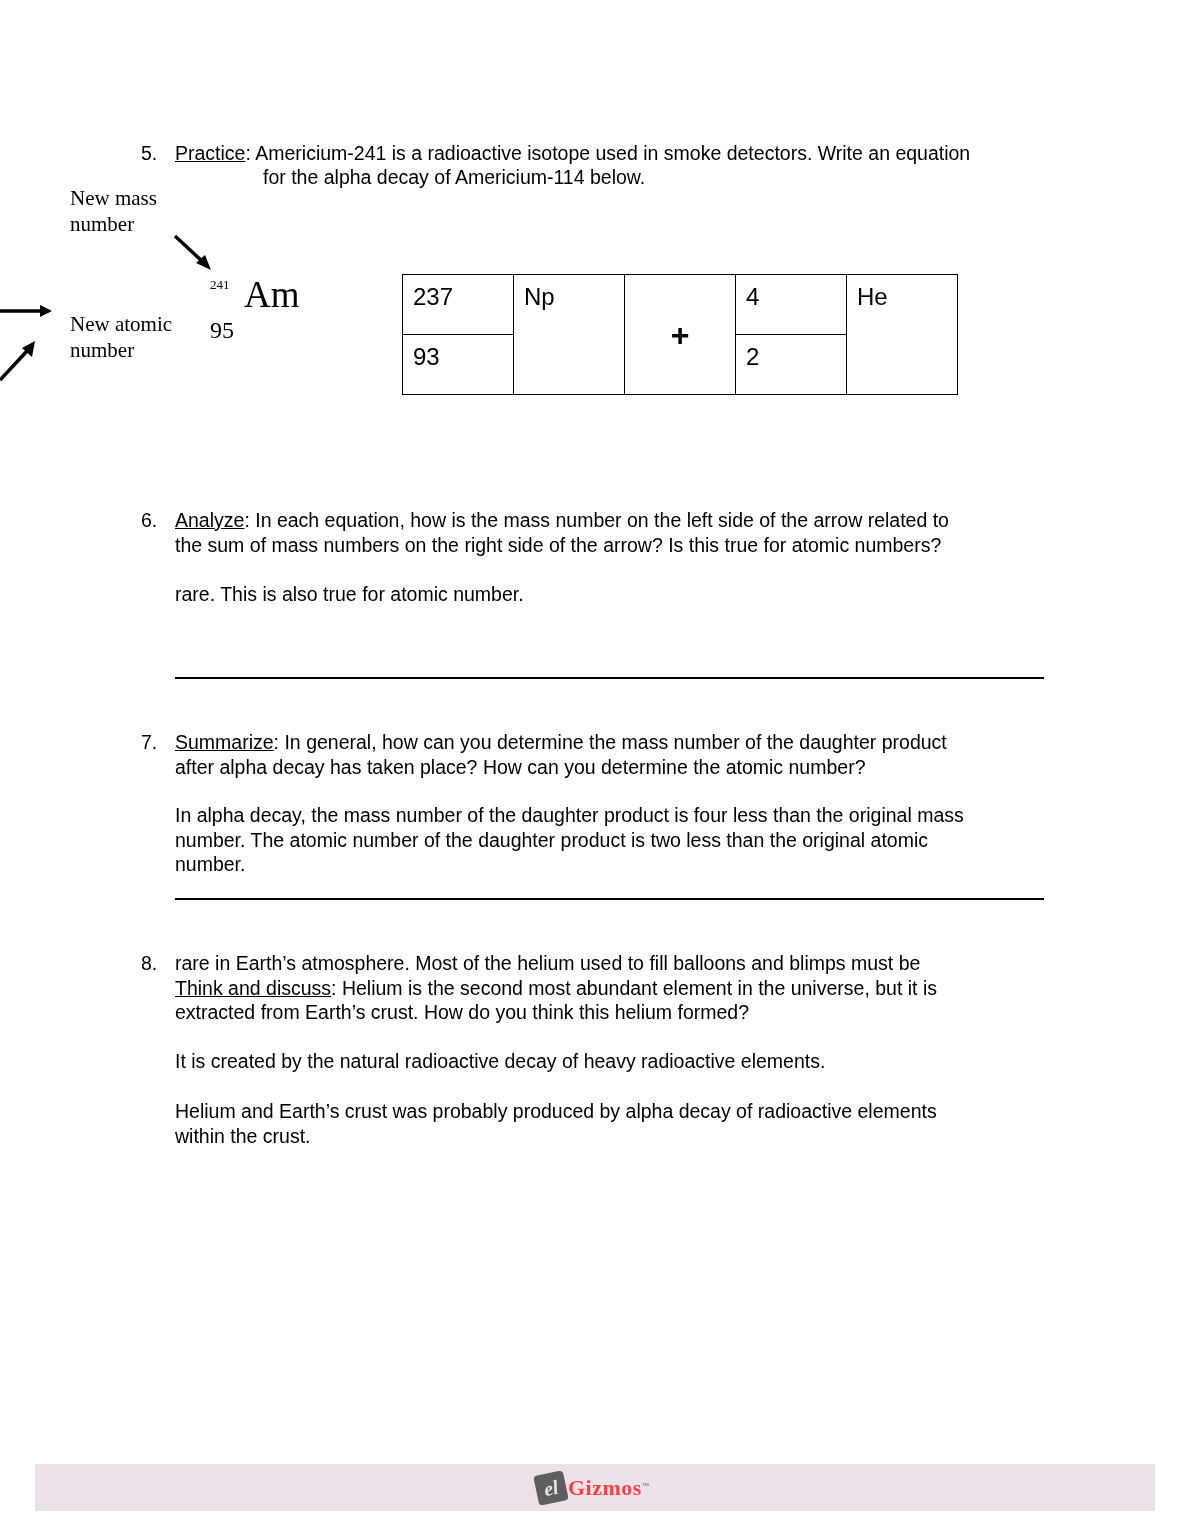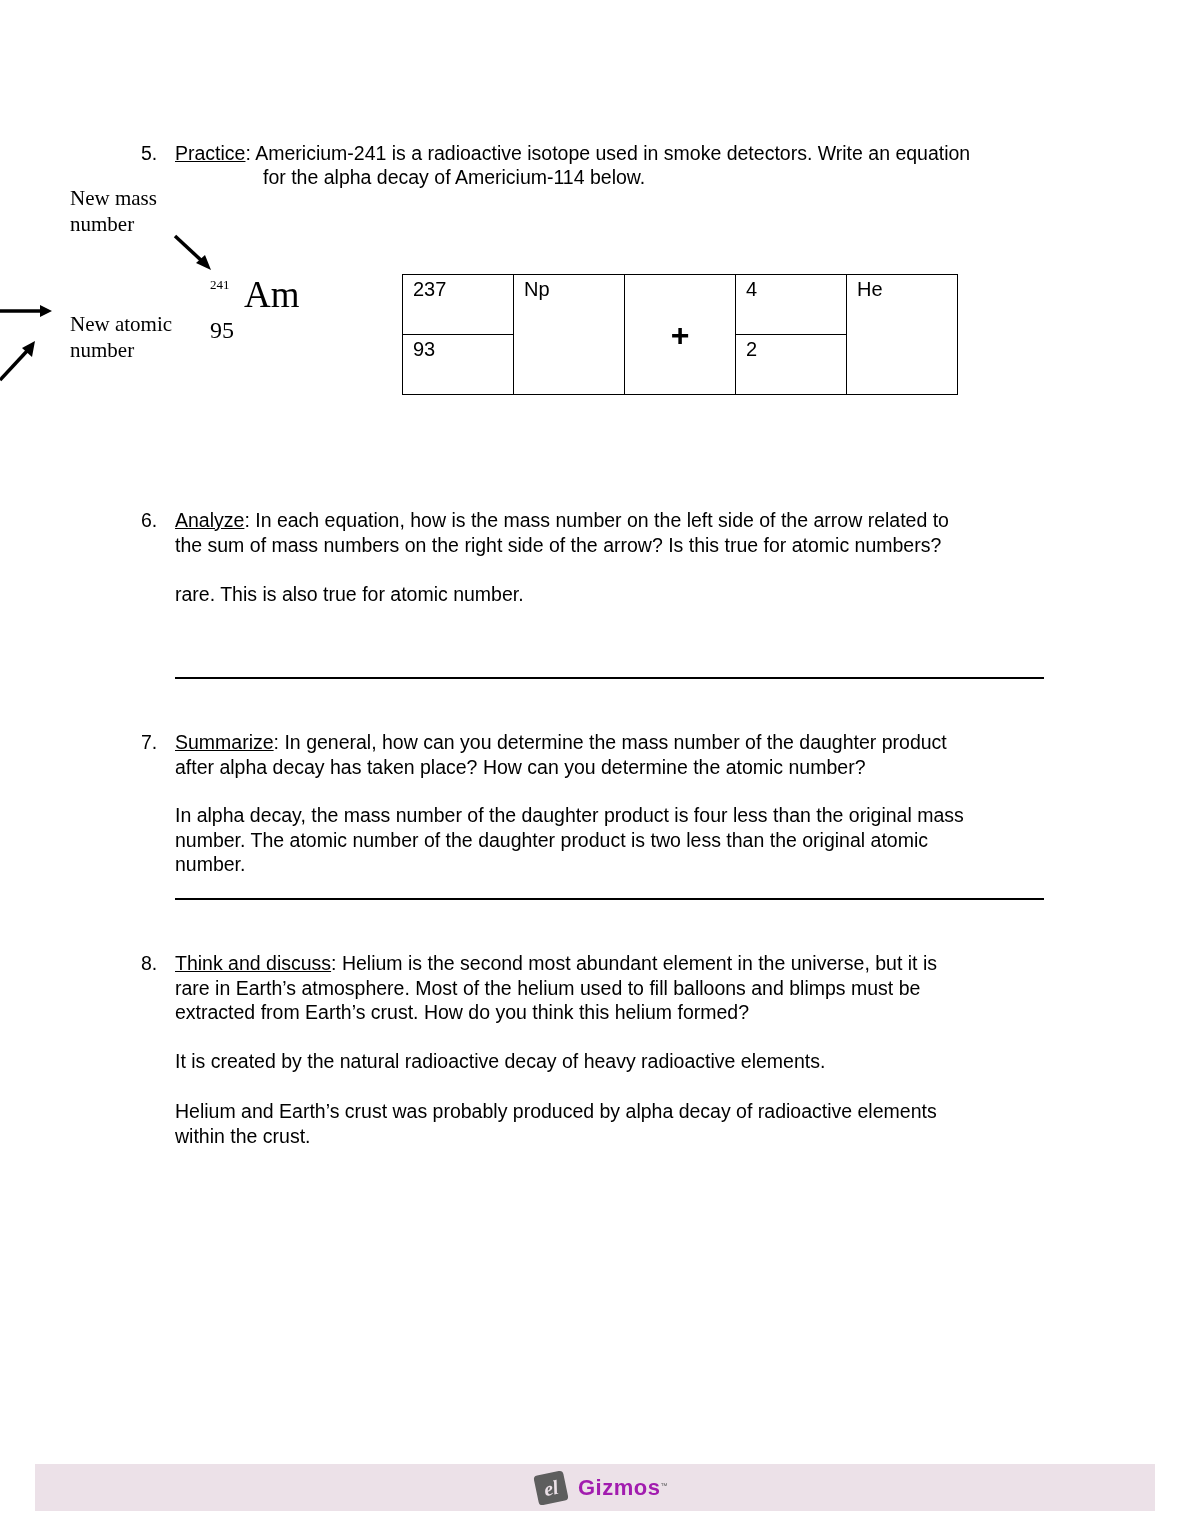--- a/index.html
+++ b/index.html
@@ -8,29 +8,29 @@
   .abs { position: absolute; }
   .sans { font-family: "Liberation Sans", sans-serif; font-size: 19.5px; line-height: 24.5px; }
   .serif { font-family: "Liberation Serif", serif; }
   .num { position: absolute; left: 141px; }
   .block { position: absolute; left: 175px; width: 880px; }
   .u { text-decoration: underline; }
   .answer-line { position: absolute; left: 175px; width: 869px; height: 0; border-top: 2px solid #000; }
   
   .eq-table { position: absolute; left: 402px; top: 274px; border-collapse: collapse; }
   .eq-table td { border: 1.5px solid #000; width: 111px; height: 59px; vertical-align: top;
-                 padding: 2px 0 0 10px; box-sizing: border-box; font-size: 20px; line-height: 24px; }
+                 padding: 10px 0 0 10px; box-sizing: border-box; font-size: 24px; line-height: 24px; }
   .eq-table td.tall { height: 120px; }
   .eq-table td.plus { text-align: center; vertical-align: middle; padding: 0; font-size: 32px; font-weight: bold; }
   .footer { position: absolute; left: 35px; top: 1464px; width: 1120px; height: 47px; background: #ece1e8; }
   .logo { position: absolute; left: 536px; top: 1470px; height: 36px; display: flex; align-items: center; }
   .logo-badge { width: 30px; height: 30px; background: #5e5e5e; border-radius: 4px; transform: rotate(-12deg);
                 color: #ece1e8; font-family: "Liberation Serif", serif; font-style: italic; font-weight: bold;
                 font-size: 20px; line-height: 30px; text-align: center; }
-  .logo-text { font-family: Liberation Sans, sans-serif; font-weight: bold; font-size: 22px; color: #a21caf; margin-left: 12px; letter-spacing: 0.5px; }
+  .logo-text { font-family: Liberation Serif, serif; font-weight: bold; font-size: 22px; color: #ef4444; margin-left: 2px; letter-spacing: 0.5px; }
   .logo-tm { font-size: 7px; color: #5e5e5e; align-self: flex-start; margin-top: 12px; }
 </style>
 </head>
 <body>
 
 <div class="abs sans" style="left:141px; top:141px;">5.</div>
 <div class="abs sans" style="left:175px; top:141px; white-space:nowrap;">
   <span class="u">Practice</span><span>: Americium-241 is a radioactive isotope used in smoke detectors. Write an equation</span>
 </div>
 <div class="abs sans" style="left:263px; top:165px; white-space:nowrap;">for the alpha decay of Americium-114 below.</div>
@@ -94,22 +94,22 @@
 </div>
 <div class="block sans" style="top:803px;">
   <div style="white-space:nowrap;">In alpha decay, the mass number of the daughter product is four less than the original mass</div>
   <div style="white-space:nowrap;">number. The atomic number of the daughter product is two less than the original atomic</div>
   <div style="white-space:nowrap;">number.</div>
 </div>
 <div class="answer-line" style="top:898px;"></div>
 
 <div class="num sans" style="top:951px;">8.</div>
 <div class="block sans" style="top:951px;">
+  <div style="white-space:nowrap;">rare in Earth’s atmosphere. Most of the helium used to fill balloons and blimps must be</div>
   <div style="white-space:nowrap;"><span class="u">Think and discuss</span><span>: Helium is the second most abundant element in the universe, but it is</span></div>
-  <div style="white-space:nowrap;">rare in Earth’s atmosphere. Most of the helium used to fill balloons and blimps must be</div>
   <div style="white-space:nowrap;">extracted from Earth’s crust. How do you think this helium formed?</div>
 </div>
 <div class="block sans" style="top:1049px; white-space:nowrap;">It is created by the natural radioactive decay of heavy radioactive elements.</div>
 <div class="block sans" style="top:1099px;">
   <div style="white-space:nowrap;">Helium and Earth’s crust was probably produced by alpha decay of radioactive elements</div>
   <div style="white-space:nowrap;">within the crust.</div>
 </div>
 
 <div class="footer"></div>
 <div class="logo">

